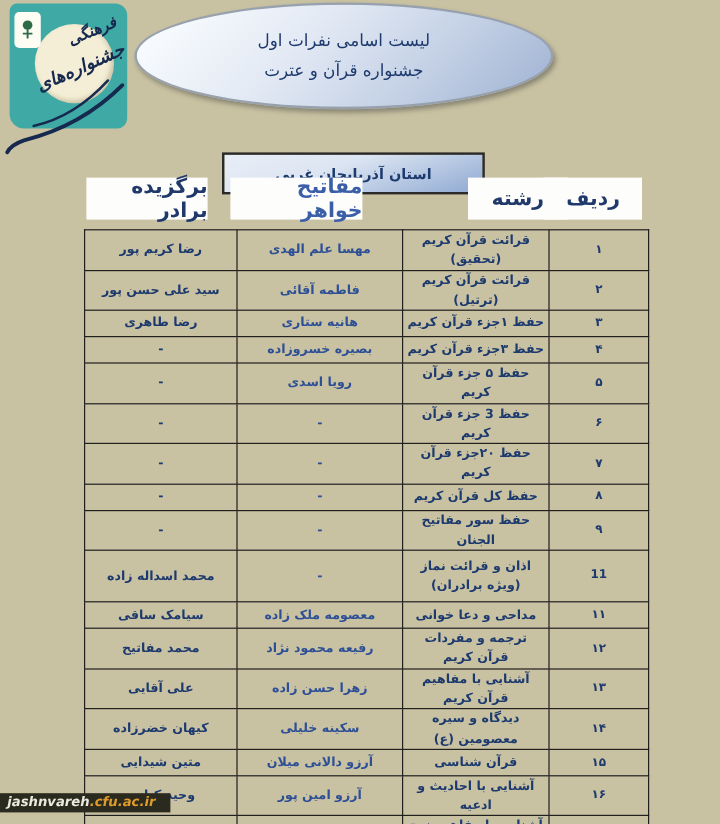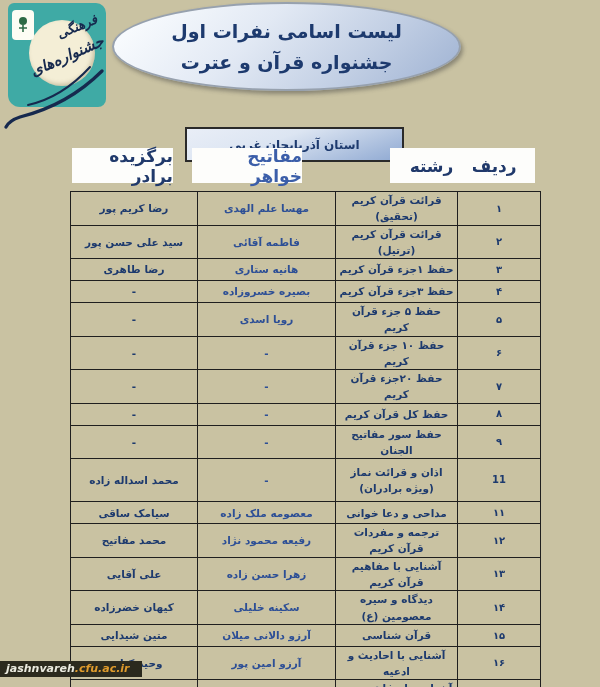--- a/index.html
+++ b/index.html
@@ -17,21 +17,21 @@
         color:#16294e;font-weight:bold;font-style:italic;font-size:13px;text-align:center;}
   .logo svg.swoosh{position:absolute;left:-4px;top:62px;}
   .emblem{position:absolute;left:4px;top:7px;width:22px;height:30px;background:#fdfdf4;
         border-radius:4px;display:flex;align-items:center;justify-content:center;}
 
   
   .oval{position:absolute;left:112px;top:2px;width:345px;height:85px;border-radius:50%;
         background:linear-gradient(135deg,#f7fafd 10%,#e2e9f4 40%,#c2cfe4 70%,#9db1d2 100%);
         border:2px solid #97a1ae;box-shadow:2px 3px 4px rgba(60,60,60,.45);
         display:flex;flex-direction:column;align-items:center;justify-content:center;gap:9px;}
-  .oval .t{color:#1d3a6e;font-weight:bold;font-size:19px;direction:rtl;}
+  .oval .t{color:#1d3a6e;font-weight:normal;font-size:14px;direction:rtl;}
 
   
   .province{position:absolute;left:185px;top:95px;width:215px;height:31px;
         background:linear-gradient(160deg,#e9eef7 0%,#dce5f2 40%,#8fa9d2 100%);
         border:2px solid #2a2a2a;color:#1d3a6e;font-weight:bold;font-size:12px;
         display:flex;align-items:center;justify-content:center;direction:rtl;margin-top:32px;}
 
   
   .colhead{position:absolute;top:148px;height:35px;background:#fdfdfb;color:#20396b;
         font-weight:bold;font-size:17px;display:flex;align-items:center;justify-content:center;
@@ -123,21 +123,21 @@
           <td class="c-brother">-</td>
         </tr>
         <tr>
           <td class="c-no">۵</td>
           <td class="c-field">حفظ ۵ جزء قرآن کریم</td>
           <td class="c-sister">رویا اسدی</td>
           <td class="c-brother">-</td>
         </tr>
         <tr>
           <td class="c-no">۶</td>
-          <td class="c-field">حفظ ۱۰ جزء قرآن کریم</td>
+          <td class="c-field">حفظ 3 جزء قرآن کریم</td>
           <td class="c-sister">-</td>
           <td class="c-brother">-</td>
         </tr>
         <tr>
           <td class="c-no">۷</td>
           <td class="c-field">حفظ ۲۰جزء قرآن کریم</td>
           <td class="c-sister">-</td>
           <td class="c-brother">-</td>
         </tr>
         <tr>

